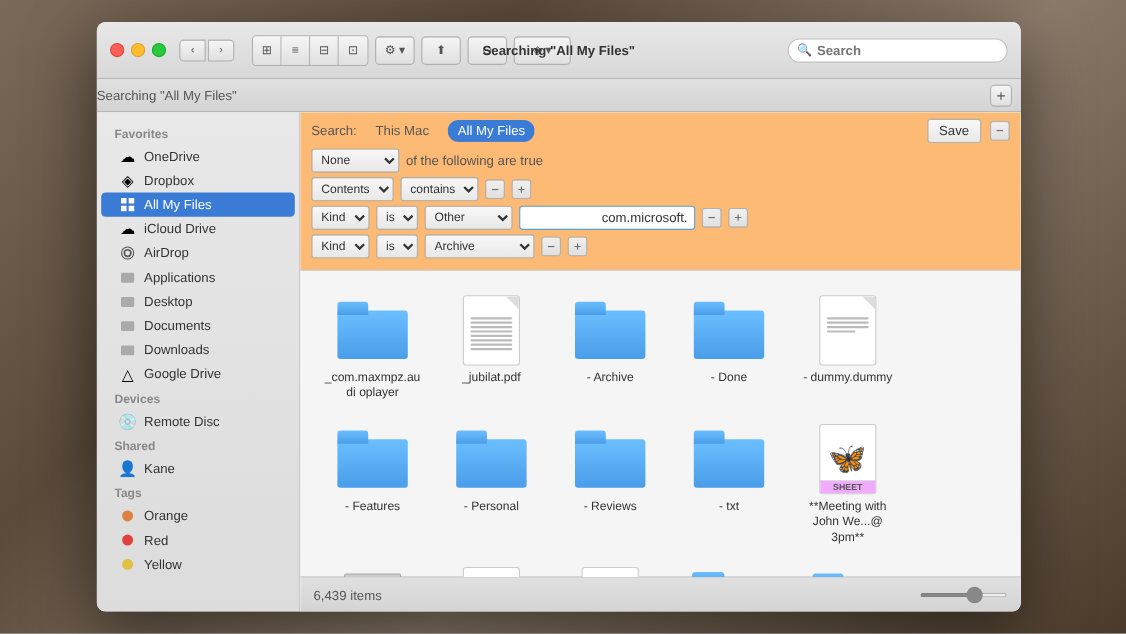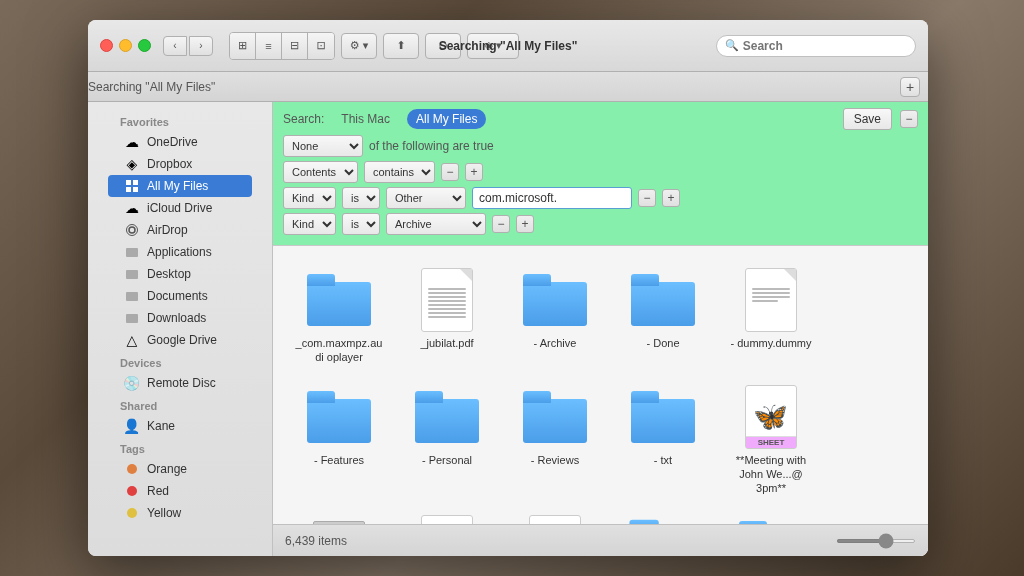--- a/index.html
+++ b/index.html
@@ -191,21 +191,21 @@
       flex: 1;
       overflow: hidden;
     }
     
     .sidebar {
       width: 185px;
       background: linear-gradient(to bottom, #e8e8e8, #dcdcdc);
       border-right: 1px solid #c0c0c0;
       overflow-y: auto;
       flex-shrink: 0;
-      padding: 8px 16px;
+      padding: 8px 0;
     }
     .sidebar-section-title {
       font-size: 11px;
       font-weight: 700;
       color: #888;
       padding: 6px 16px 3px;
       text-transform: none;
     }
     .sidebar-item {
       display: flex;
@@ -238,21 +238,21 @@
     
     .content-pane {
       flex: 1;
       display: flex;
       flex-direction: column;
       overflow: hidden;
       background: #f5f5f5;
     }
     
     .search-options {
-      background: #86efac;
+      background: #fdba74;
       border-bottom: 1px solid #c8c8c8;
       padding: 6px 10px;
       flex-shrink: 0;
     }
     .search-scope-row {
       display: flex;
       align-items: center;
       gap: 8px;
       margin-bottom: 5px;
     }
@@ -718,21 +718,21 @@
         <div class="filter-row">
           <select class="filter-select">
             <option>Kind</option>
           </select>
           <select class="filter-select">
             <option>is</option>
           </select>
           <select class="filter-select" style="width:80px;">
             <option>Other</option>
           </select>
-          <input type="text" class="filter-input" value="com.microsoft." style="width: 160px;">
+          <input type="text" class="filter-input" value="com.microsoft." style="width: 160px; text-align: right;">
           <div class="filter-minus-btn">−</div>
           <div class="filter-plus-btn">+</div>
         </div>
         <div class="filter-row">
           <select class="filter-select">
             <option>Kind</option>
           </select>
           <select class="filter-select">
             <option>is</option>
           </select>

